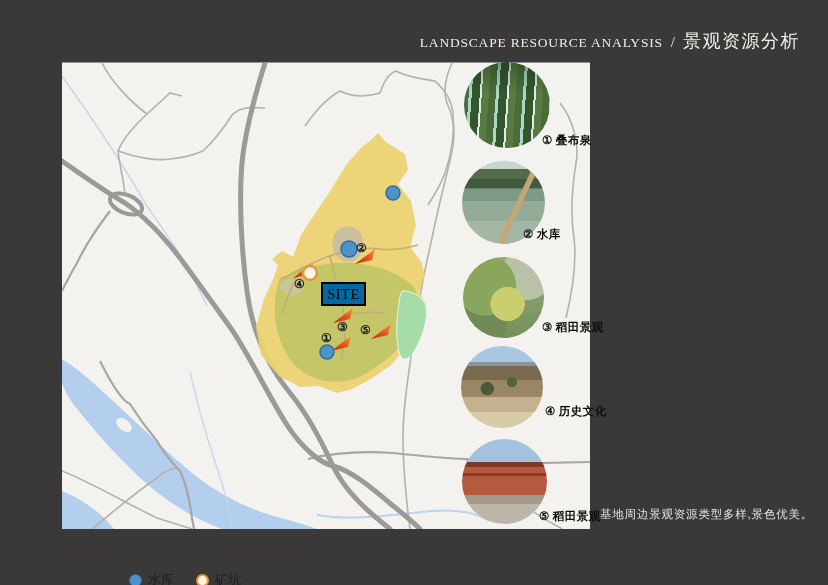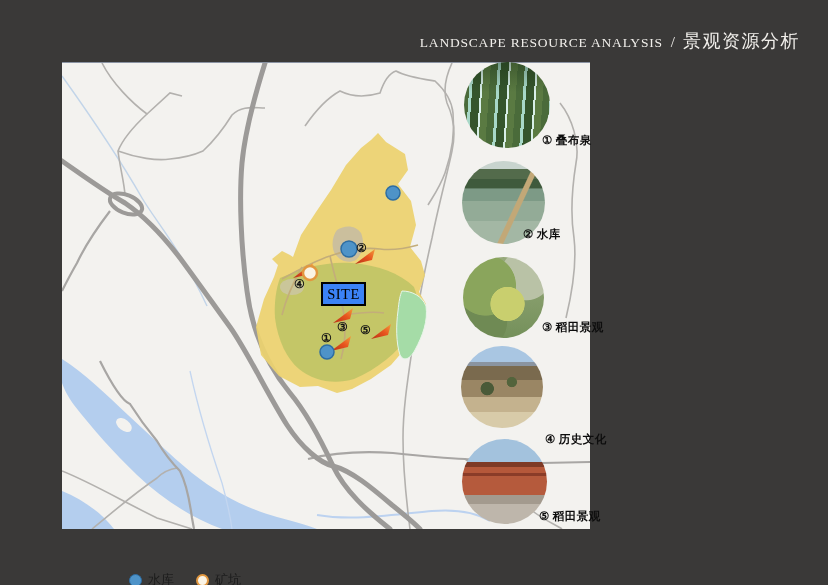--- a/index.html
+++ b/index.html
@@ -25,21 +25,21 @@
   
   .map-panel{
     position:absolute;left:62px;top:62px;width:528px;height:466px;
     background:#f3f2ef;border-top:1px solid #8a93a3;
   }
   .map-panel svg{position:absolute;left:0;top:0;}
 
   
   .site-box{
     position:absolute;left:259px;top:219px;width:41px;height:20px;
-    background:#3b82f6;border:2px solid #000;
+    background:#0369a1;border:2px solid #000;
     display:flex;align-items:center;justify-content:center;
     font-family:"Liberation Serif",serif;font-size:14.5px;
     letter-spacing:.5px;color:#000;
   }
 
   
   .poi{
     position:absolute;font-size:12px;font-weight:bold;color:#141414;
     line-height:1;
   }
@@ -85,21 +85,21 @@
     background:
       linear-gradient(180deg,#a3c2dd 0 27%,#7e3a26 27% 33%,#b5583a 33% 40%,#8a3c28 40% 44%,#b55a3c 44% 66%,#a39a8e 66% 76%,#beb6ab 76%);}
 
   .res-label{
     position:absolute;font-size:11.5px;font-weight:bold;color:#0d0d0d;
     white-space:nowrap;z-index:6;letter-spacing:.5px;margin-left:8px;
   }
   .rl-1{left:534px;top:133px;}
   .rl-2{left:515px;top:227px;}
   .rl-3{left:534px;top:320px;}
-  .rl-4{left:537px;top:432px;}
+  .rl-4{left:537px;top:404px;}
   .rl-5{left:531px;top:509px;}
   .res-num{margin-right:3px;}
 
   
   .caption{
     position:absolute;left:600px;top:507px;color:#e6e4e0;
     font-size:11.5px;letter-spacing:.8px;white-space:nowrap;
   }
 </style>
 </head>
@@ -217,14 +217,15 @@
   <div class="res-label rl-3">
     <span class="res-num">③</span><span>稻田景观</span>
   </div>
   <div class="res-label rl-4">
     <span class="res-num">④</span><span>历史文化</span>
   </div>
   <div class="res-label rl-5">
     <span class="res-num">⑤</span><span>稻田景观</span>
   </div>
 
+  <div class="caption">基地周边景观资源类型多样,景色优美。</div>
 
 </div>
 
 </body></html>

